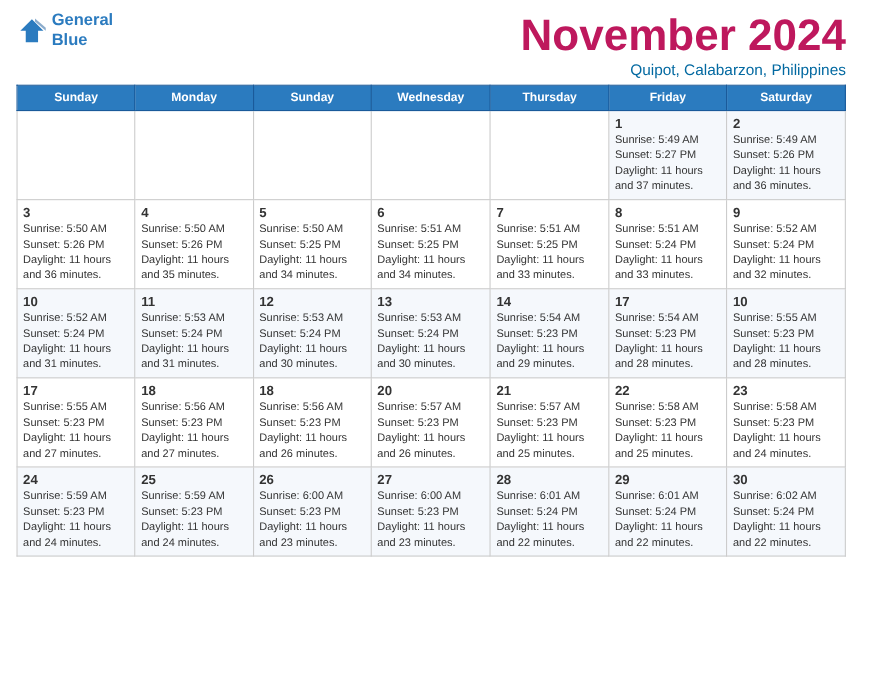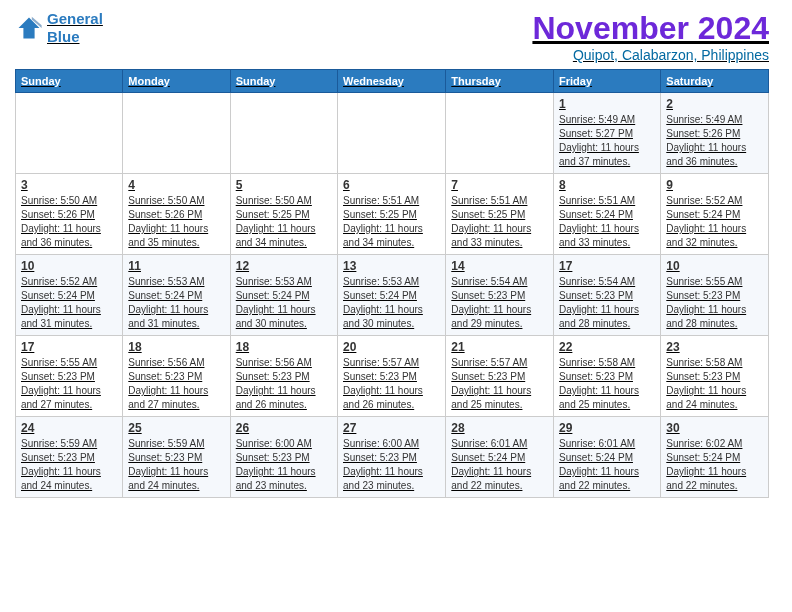--- a/index.html
+++ b/index.html
@@ -6,58 +6,57 @@
     body {
       font-family: Arial, sans-serif;
       background: #fff;
       width: 792px;
       min-height: 612px;
       overflow: hidden;
     }
     .page {
       width: 784px;
       padding: 10px 15px;
-      text-decoration: underline;
     }
     .header {
       display: flex;
       align-items: flex-start;
       justify-content: space-between;
       margin-bottom: 6px;
     }
     .logo {
       display: flex;
       align-items: center;
     }
     .logo-icon {
       width: 28px;
       height: 28px;
       margin-right: 4px;
     }
     .title-block {
       text-align: right;
     }
     .month-title {
-      font-size: 32px;
+      font-size: 40px;
       font-weight: bold;
-      color: #6d28d9;
+      color: #be185d;
     }
     .subtitle {
       font-size: 14px;
       color: #0369a1;
     }
     .calendar {
       width: 100%;
       border-collapse: collapse;
       font-size: 10.5px;
     }
     .calendar thead th {
       background: #2b7bbf;
       color: #fff;
-      text-align: left;
+      text-align: center;
       padding: 5px 5px;
       font-size: 11px;
       border: 1px solid #1a5a9a;
     }
     .calendar tbody td {
       vertical-align: top;
       padding: 4px 5px;
       border: 1px solid #ccc;
       width: 110px;
       min-height: 80px;

